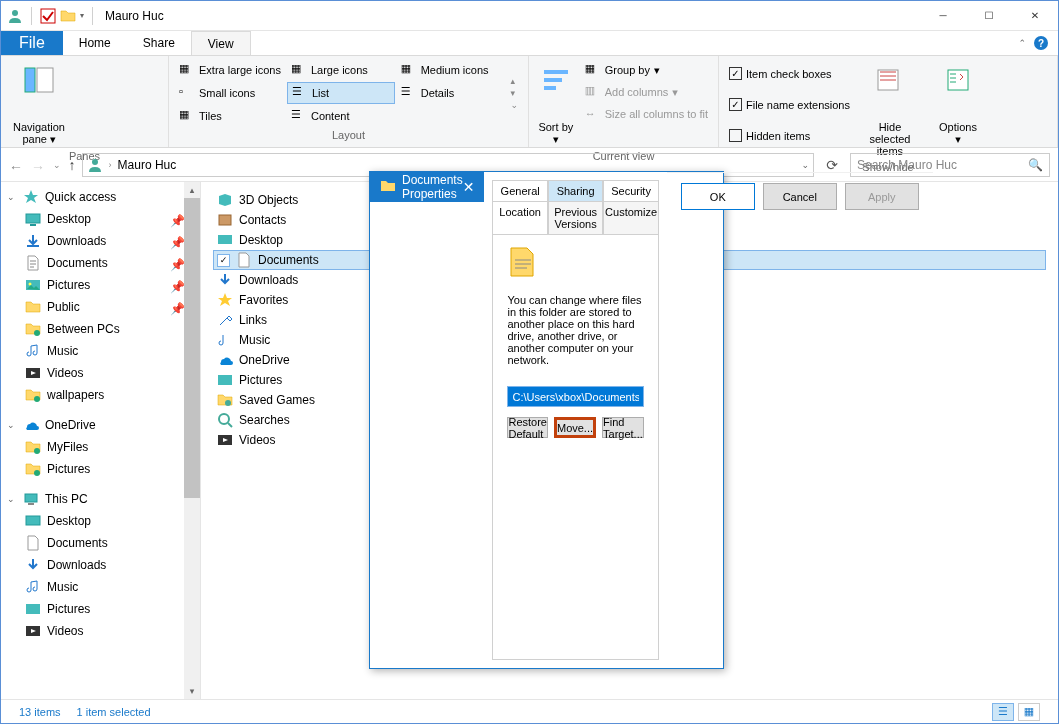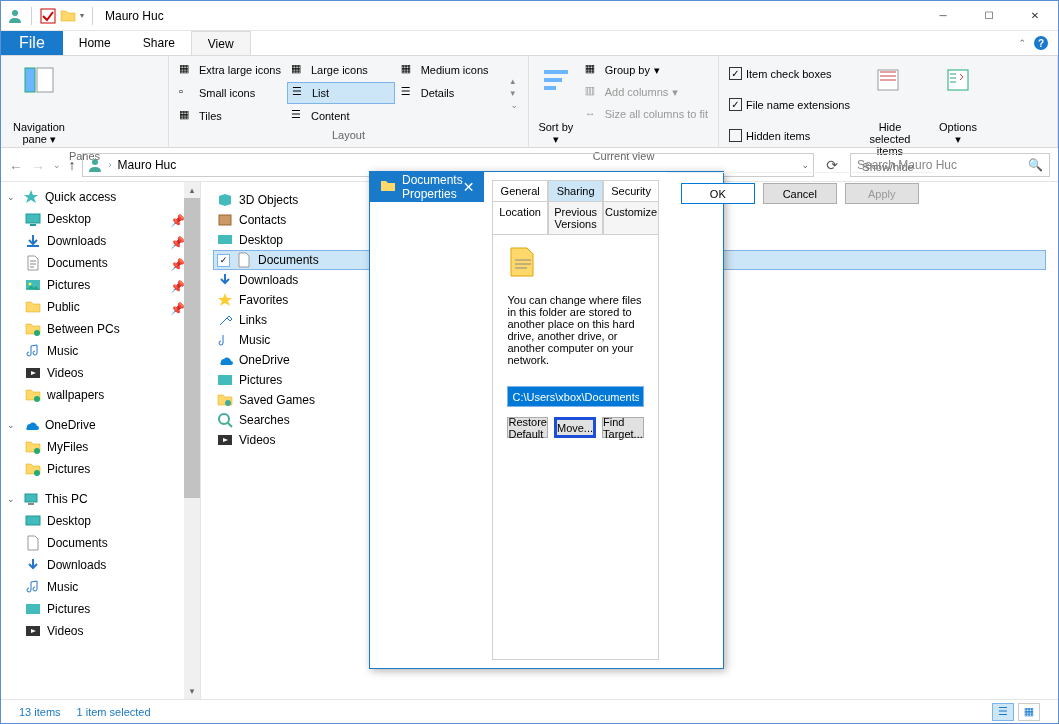--- a/index.html
+++ b/index.html
@@ -89,23 +89,23 @@
 .tabrow .tab { flex: 1; text-align: center; padding: 4px 0; font-size: 11px; background: #fff; border: 1px solid #d0d0d0; }
 .tabrow.r1 .tab.sharing { background: #cde6f7; }
 .tabrow.r2 .tab.location { border-top: none; border-right: 1px solid #d0d0d0; position: relative; z-index: 2; background: #fff; }
 .tabrow.r2 .tab:not(.location) { background: #f5f5f5; border-top: none; }
 .tabcontent { flex: 1; border: 1px solid #d0d0d0; border-top: none; padding: 12px 14px; font-size: 11px; margin-top: -1px; }
 .docicon-row { display: flex; gap: 8px; margin-bottom: 16px; }
 .docicon { width: 32px; height: 32px; flex-shrink: 0; }
 .path-input { width: 100%; height: 21px; border: 1px solid #7eb4ea; background: #0078d7; color: #fff; padding: 0 4px; font-size: 11px; }
 .btnrow { display: flex; gap: 6px; margin-top: 10px; }
 .dlgbtn { flex: 1; height: 21px; border: 1px solid #adadad; background: #e1e1e1; font-size: 11px; display: flex; align-items: center; justify-content: center; }
-.dlgbtn.move { border: 3px solid #1d4ed8; }
+.dlgbtn.move { border: 3px solid #c2410c; }
 .modal-footer { padding: 10px 14px; display: flex; justify-content: flex-end; gap: 8px; border-top: 1px solid #f0f0f0; }
-.modal-footer .fbtn { width: 74px; height: 21px; border: 1px solid #adadad; background: #e1e1e1; font-size: 11px; display: flex; align-items: center; justify-content: center; }
+.modal-footer .fbtn { width: 74px; height: 27px; border: 1px solid #adadad; background: #e1e1e1; font-size: 11px; display: flex; align-items: center; justify-content: center; }
 .modal-footer .fbtn.ok { border: 1px solid #0078d7; background: #fff; }
 .modal-footer .fbtn.apply { color: #999; }
 
 
 .folder-svg { fill: #ffd86b; stroke: #dfa500; stroke-width: 0.5; }
 </style>
 </head>
 <body>
 
 <div class="window">

